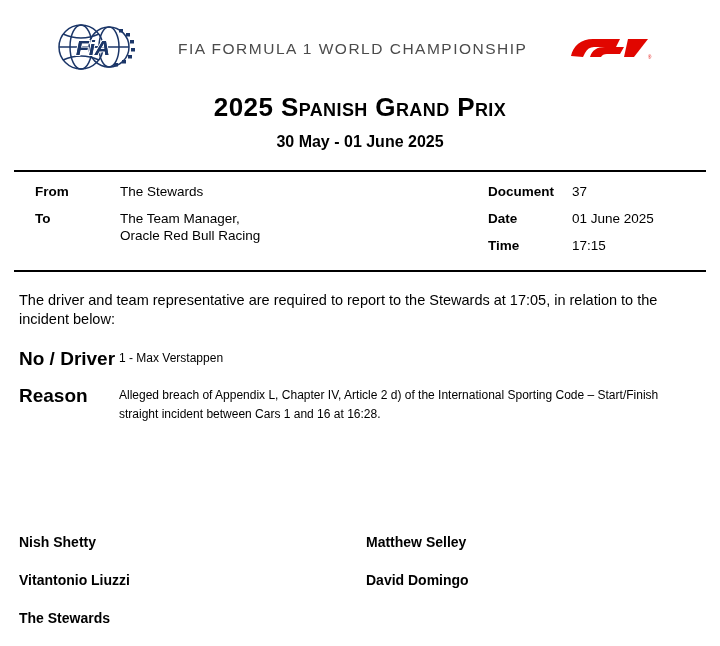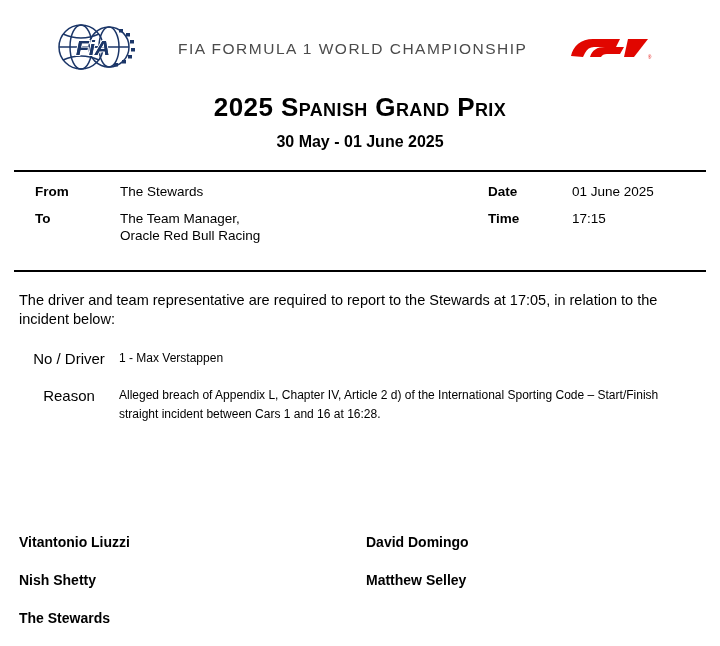--- a/index.html
+++ b/index.html
@@ -139,24 +139,23 @@
     margin-top: 20px;
   }
   .incident-row {
     display: flex;
     align-items: flex-start;
     margin-bottom: 18px;
   }
   .incident-label {
     width: 100px;
     flex: 0 0 100px;
-    font-size: 15px;
-    font-weight: normal;
+    font-size: 19px;
+    font-weight: bold;
     line-height: 19px;
-    text-align: center;
   }
   .incident-value {
     font-size: 12px;
     line-height: 19px;
     max-width: 565px;
   }
 
   
   .signatures {
     position: absolute;
@@ -237,20 +236,24 @@
     </div>
     <div class="meta-row">
       <div class="meta-label">To</div>
       <div class="meta-value">The Team Manager,
 Oracle Red Bull Racing</div>
     </div>
   </div>
 
   <div class="meta-right">
     <div class="meta-row">
+      <div class="meta-label">Document</div>
+      <div class="meta-value">37</div>
+    </div>
+    <div class="meta-row">
       <div class="meta-label">Date</div>
       <div class="meta-value">01 June 2025</div>
     </div>
     <div class="meta-row">
       <div class="meta-label">Time</div>
       <div class="meta-value">17:15</div>
     </div>
   </div>
 </div>
 
@@ -264,24 +267,24 @@
     </div>
     <div class="incident-row">
       <div class="incident-label">Reason</div>
       <div class="incident-value">Alleged breach of Appendix L, Chapter IV, Article 2 d) of the International Sporting Code – Start/Finish straight incident between Cars 1 and 16 at 16:28.</div>
     </div>
   </div>
 </div>
 
 <div class="signatures">
   <div class="sig-row">
+    <div class="sig-name sig-col-1">Nish Shetty</div>
+    <div class="sig-name sig-col-2">Matthew Selley</div>
+  </div>
+  <div class="sig-row">
     <div class="sig-name sig-col-1">Vitantonio Liuzzi</div>
     <div class="sig-name sig-col-2">David Domingo</div>
-  </div>
-  <div class="sig-row">
-    <div class="sig-name sig-col-1">Nish Shetty</div>
-    <div class="sig-name sig-col-2">Matthew Selley</div>
   </div>
   <div class="sig-row">
     <div class="sig-name sig-col-1">The Stewards</div>
     <div class="sig-name sig-col-2"></div>
   </div>
 </div>
 
 </body></html>

